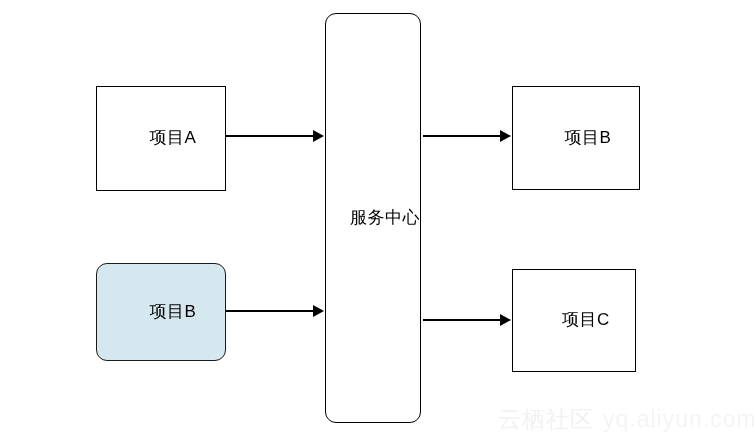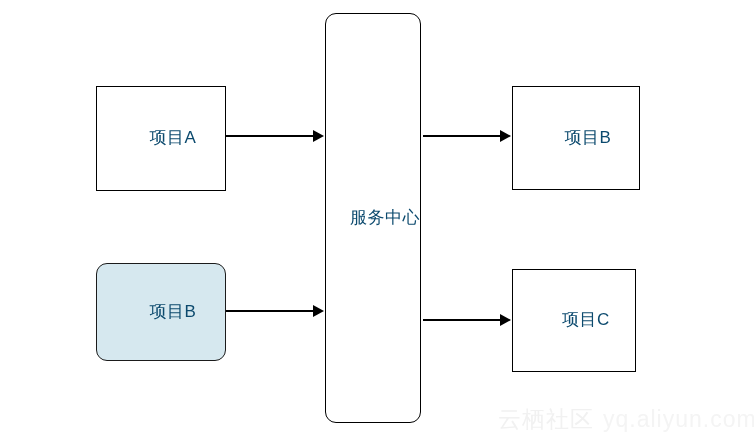--- a/index.html
+++ b/index.html
@@ -18,21 +18,21 @@
     overflow: hidden;
   }
   .node {
     position: absolute;
     box-sizing: border-box;
     display: flex;
     align-items: center;
     justify-content: center;
     background: #ffffff;
     border: 1.6px solid #000000;
-    color: #0c4a6e;
+    color: #000000;
     font-size: 17px;
     letter-spacing: 0.5px;
     user-select: none;
     padding-left: 24px;
   }
   .node-rounded {
     border-radius: 11px;
   }
   .node-highlight {
     background: #d6e8ef;

